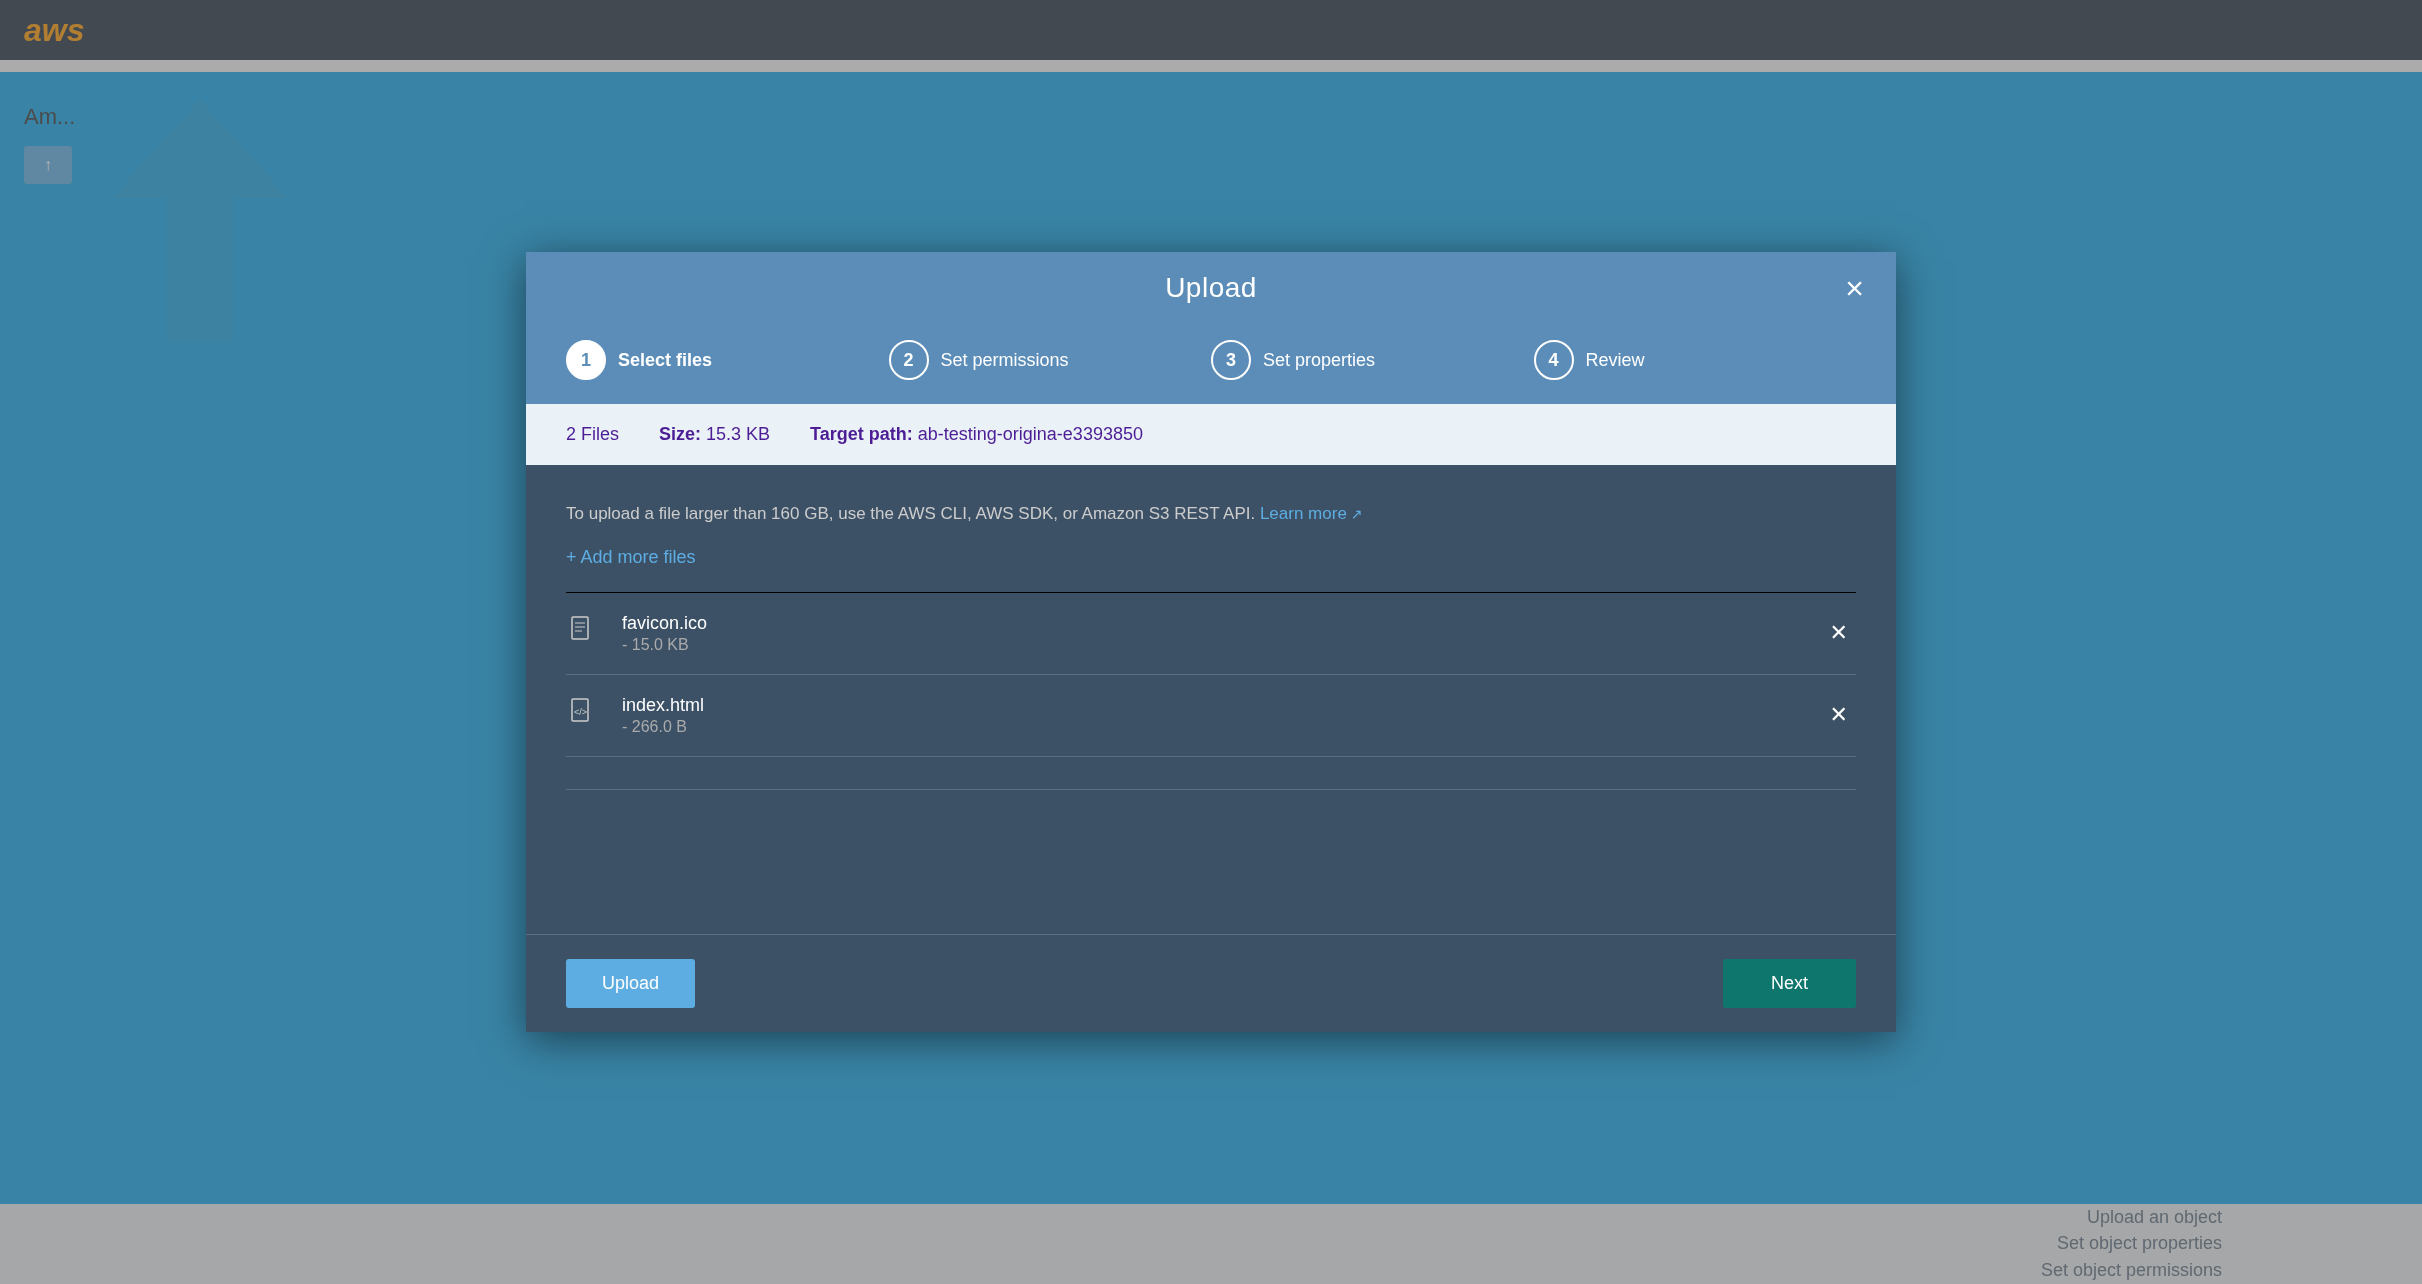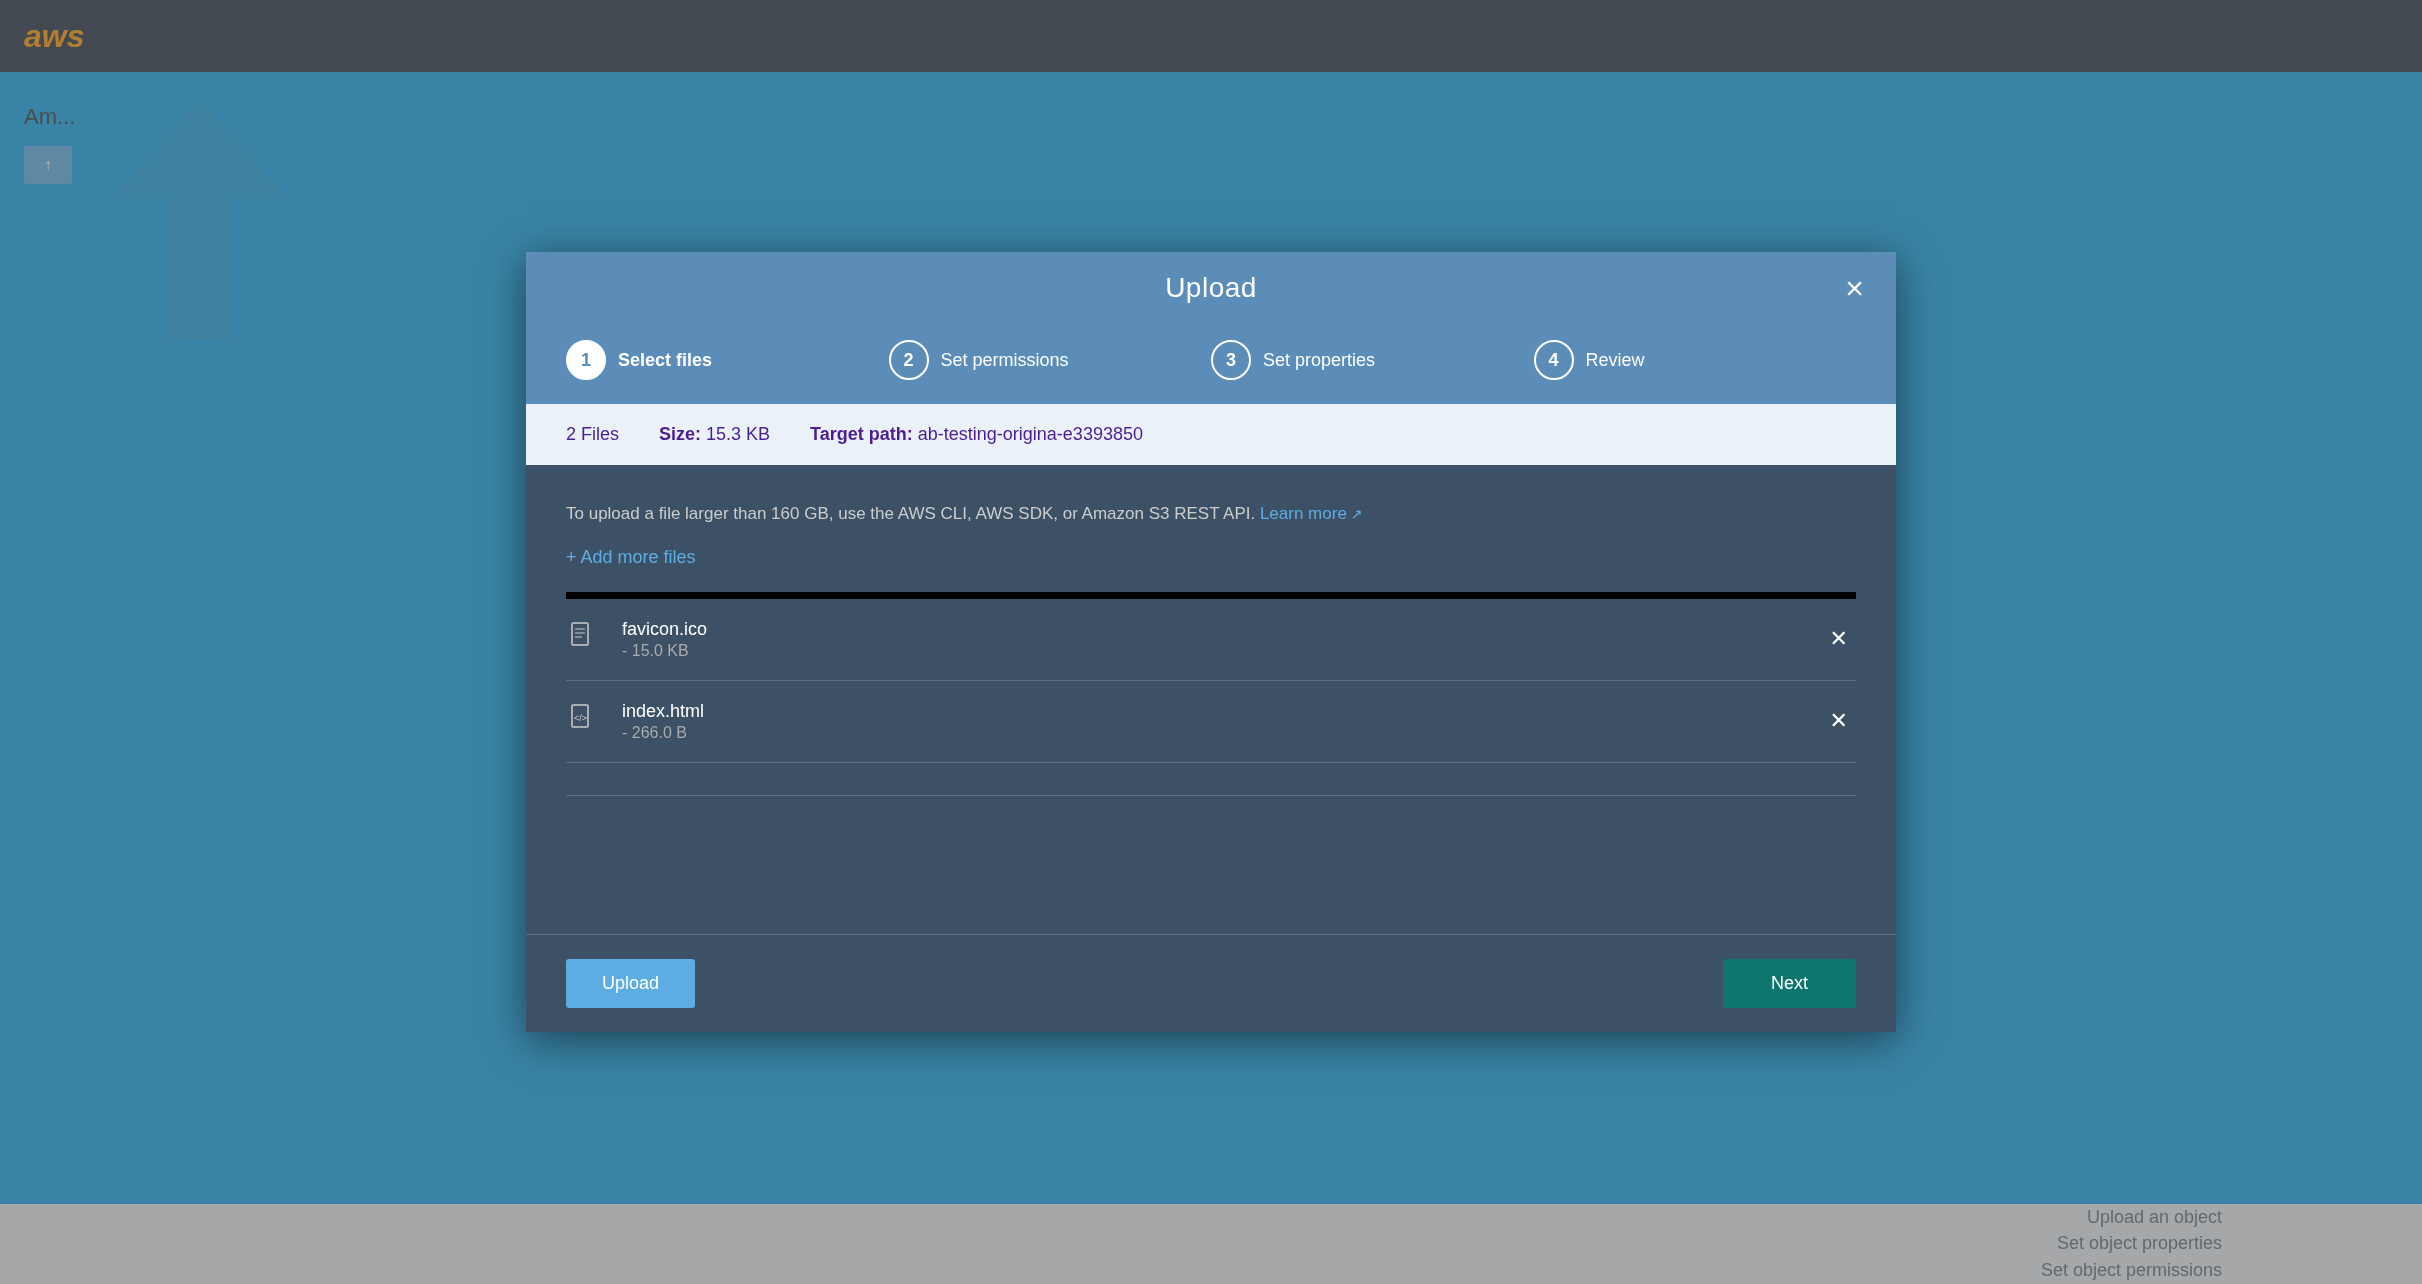--- a/index.html
+++ b/index.html
@@ -18,21 +18,21 @@
       position: absolute;
       inset: 0;
       background: #f2f3f3;
     }
 
     .bg-nav {
       position: absolute;
       top: 0;
       left: 0;
       right: 0;
-      height: 72px;
+      height: 60px;
       background: #232f3e;
       display: flex;
       align-items: center;
       padding: 0 24px;
     }
 
     .aws-logo {
       color: #ff9900;
       font-size: 32px;
       font-weight: bold;
@@ -198,21 +198,21 @@
       margin-bottom: 24px;
       display: flex;
       align-items: center;
       gap: 6px;
       background: none;
       border: none;
     }
 
     
     .file-list {
-      border-top: 7px solid #000000;
+      border-top: 1px solid #000000;
     }
 
     .file-row {
       display: flex;
       align-items: center;
       padding: 20px 0;
       border-bottom: 1px solid #5a6e82;
       gap: 24px;
     }
 

